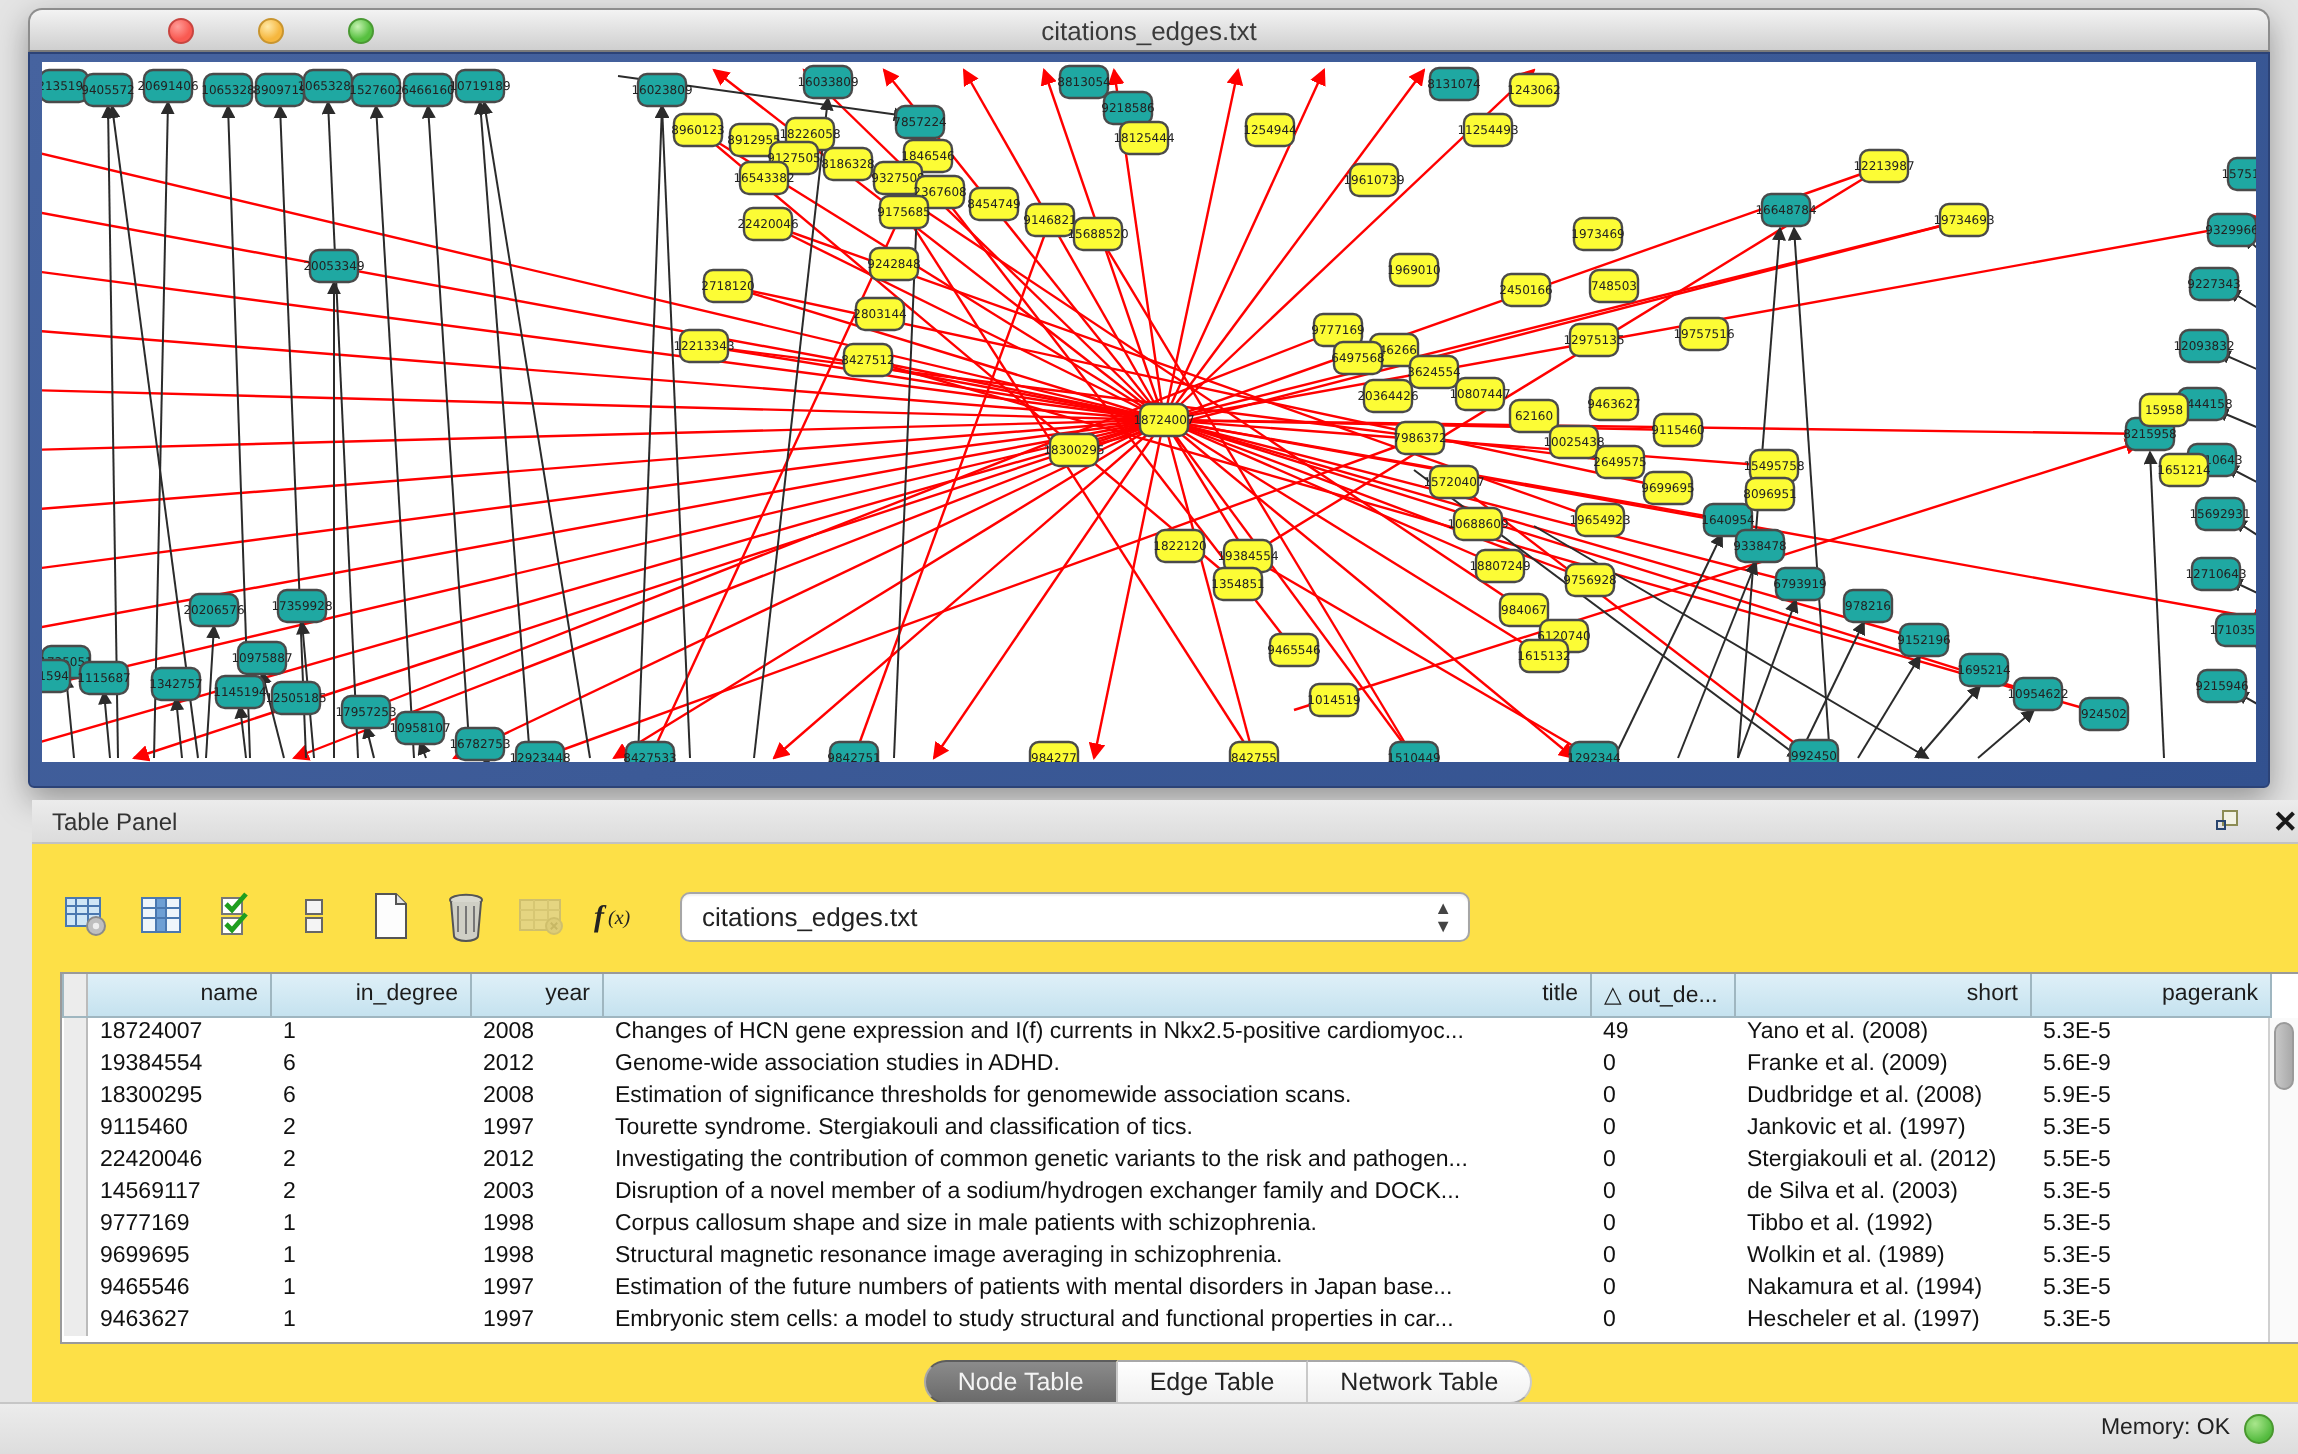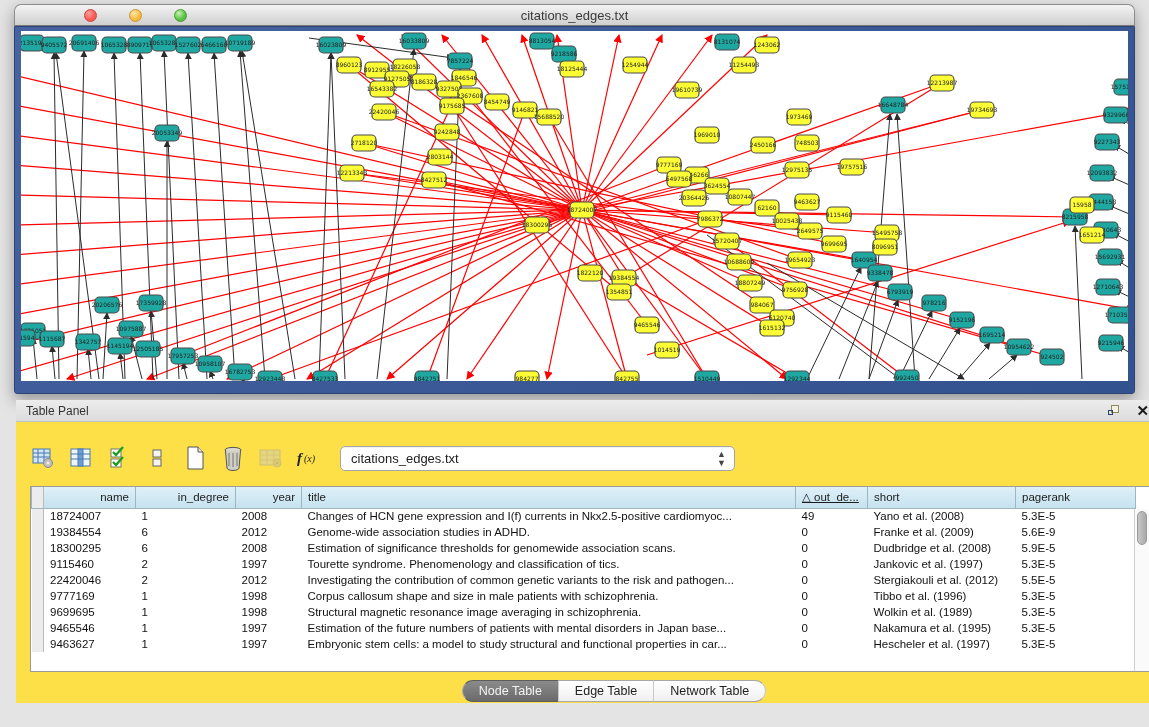--- a/index.html
+++ b/index.html
@@ -52,22 +52,22 @@
   table.grid col.c-year { width:66px; }
   table.grid col.c-title{ width:494px; }
   table.grid col.c-out  { width:72px; }
   table.grid col.c-short{ width:148px; }
   table.grid col.c-pr   { width:120px; }
   table.grid th { height:21px; background:linear-gradient(#dff0f8,#c5e2ef);
     border:1px solid #9fb6c0; border-top:none; font-weight:normal; color:#1c1c1c;
     overflow:hidden; white-space:nowrap; padding:2px 6px; }
   table.grid th.gut, table.grid td.gut { background:#ececec; border-right:1px solid #bbb; padding:0; }
   table.grid th.r { text-align:right; }
-  table.grid th.c { text-align:left; }
-  table.grid th.l { text-align:left;text-decoration:underline; }
+  table.grid th.c { text-align:right; }
+  table.grid th.l { text-align:left; }
   table.grid td { height:16px; padding:0 4px 0 6px; color:#111; white-space:nowrap;
     overflow:hidden; text-overflow:ellipsis; border:none; }
   .vscroll { position:absolute; right:1px; top:22px; width:15px; height:162px;
     background:#fafafa; border-left:1px solid #d0d0d0; }
   .vscroll .thumb { position:absolute; left:2px; top:2px; width:10px; height:34px;
     background:linear-gradient(90deg,#c7c7c7,#a9a9a9); border-radius:5px; border:1px solid #9a9a9a; }
 
   .tabs { position:absolute; left:0; right:0; top:280px; display:flex; justify-content:center;padding-left:47px; }
   .seg { height:22px; line-height:21px; padding:0 16px; font-size:12.5px; color:#222;
     background:linear-gradient(#ffffff,#f0f0f0); border-top:1px solid #a8a8a8;
@@ -838,63 +838,73 @@
               <td>Estimation of significance thresholds for genomewide association scans.</td>
               <td>0</td>
               <td>Dudbridge et al. (2008)</td>
               <td>5.9E-5</td>
             </tr>
             <tr>
               <td class="gut"></td>
               <td>9115460</td>
               <td>2</td>
               <td>1997</td>
-              <td>Tourette syndrome. Phenomenology and classification of tics.</td>
+              <td>Tourette syndrome. Stergiakouli and classification of tics.</td>
               <td>0</td>
               <td>Jankovic et al. (1997)</td>
               <td>5.3E-5</td>
             </tr>
             <tr>
               <td class="gut"></td>
               <td>22420046</td>
               <td>2</td>
               <td>2012</td>
               <td>Investigating the contribution of common genetic variants to the risk and pathogen...</td>
               <td>0</td>
               <td>Stergiakouli et al. (2012)</td>
               <td>5.5E-5</td>
             </tr>
             <tr>
               <td class="gut"></td>
+              <td>14569117</td>
+              <td>2</td>
+              <td>2003</td>
+              <td>Disruption of a novel member of a sodium/hydrogen exchanger family and DOCK...</td>
+              <td>0</td>
+              <td>de Silva et al. (2003)</td>
+              <td>5.3E-5</td>
+            </tr>
+            <tr>
+              <td class="gut"></td>
               <td>9777169</td>
               <td>1</td>
               <td>1998</td>
               <td>Corpus callosum shape and size in male patients with schizophrenia.</td>
               <td>0</td>
-              <td>Tibbo et al. (1996)</td>
+              <td>Tibbo et al. (1992)</td>
               <td>5.3E-5</td>
             </tr>
             <tr>
               <td class="gut"></td>
               <td>9699695</td>
               <td>1</td>
               <td>1998</td>
               <td>Structural magnetic resonance image averaging in schizophrenia.</td>
               <td>0</td>
               <td>Wolkin et al. (1989)</td>
               <td>5.3E-5</td>
             </tr>
             <tr>
               <td class="gut"></td>
               <td>9465546</td>
               <td>1</td>
               <td>1997</td>
               <td>Estimation of the future numbers of patients with mental disorders in Japan base...</td>
               <td>0</td>
-              <td>Nakamura et al. (1995)</td>
+              <td>Nakamura et al. (1994)</td>
               <td>5.3E-5</td>
             </tr>
             <tr>
               <td class="gut"></td>
               <td>9463627</td>
               <td>1</td>
               <td>1997</td>
               <td>Embryonic stem cells: a model to study structural and functional properties in car...</td>
               <td>0</td>
               <td>Hescheler et al. (1997)</td>
@@ -907,13 +917,17 @@
         </div>
     </div>
 
     <div class="tabs" id="tab-bar">
         <span class="seg sel">Node Table</span>
         <span class="seg">Edge Table</span>
         <span class="seg">Network Table</span>
       </div>
   </div>
 
+  <div class="statusbar">
+    <span class="mem">Memory: OK</span>
+    <span class="memdot"></span>
+  </div>
 </div>
 
 </body></html>

